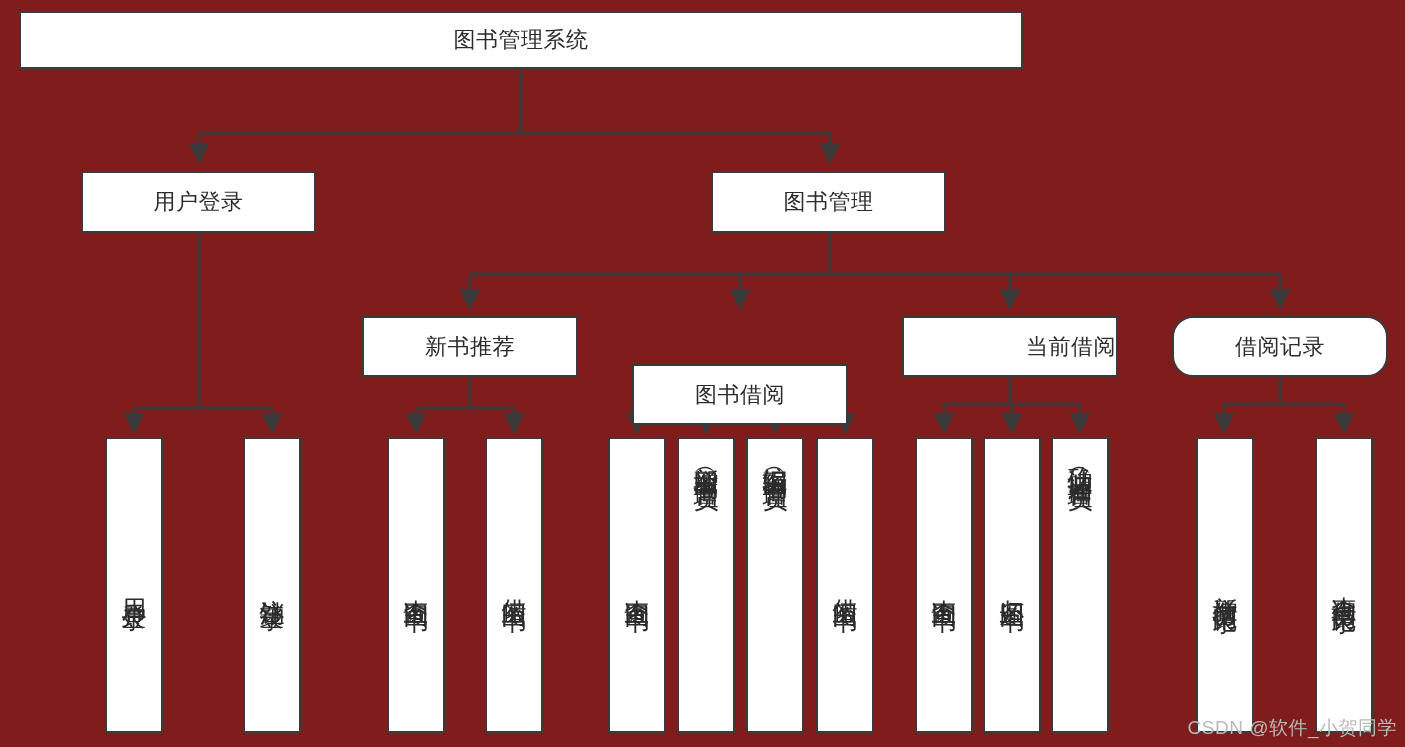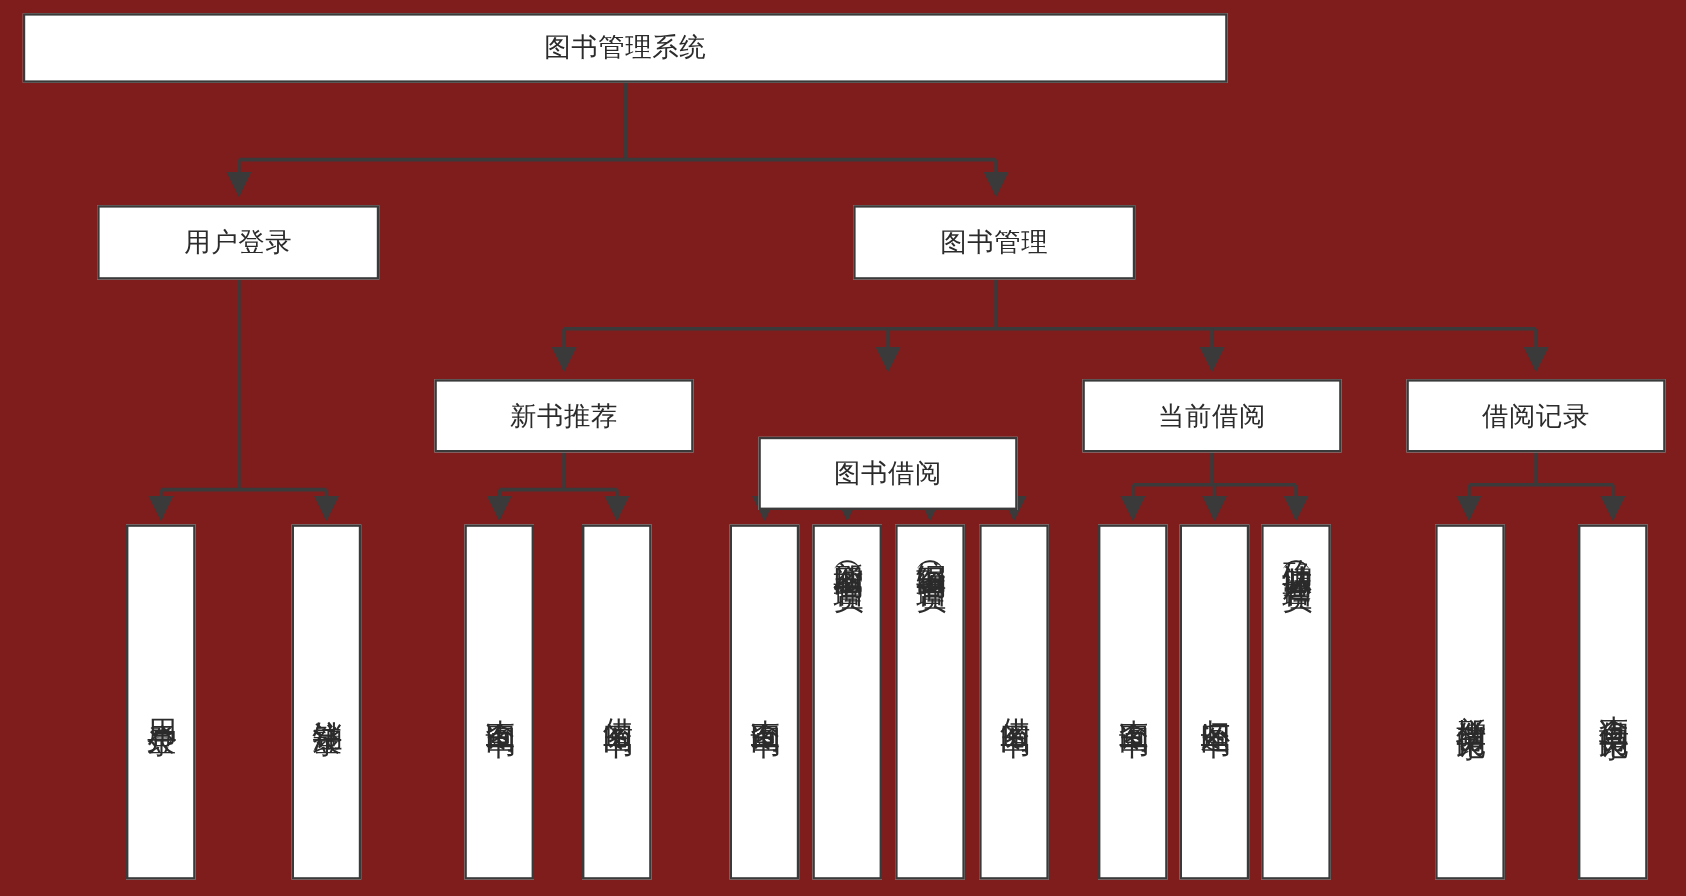--- a/index.html
+++ b/index.html
@@ -149,25 +149,25 @@
   </div>
 
   <div class="node h" style="left:711px; top:171px; width:235px; height:62px;">
     <span class="label">图书管理</span>
   </div>
 
   <div class="node h" style="left:632px; top:316px; width:216px; height:61px;margin-top:48px;">
     <span class="label">图书借阅</span>
   </div>
 
-  <div class="node h" style="left:902px; top:316px; width:216px; height:61px;">
+  <div class="node h" style="left:902px; top:316px; width:216px; height:61px;justify-content:flex-end;">
     <span class="label">当前借阅</span>
   </div>
 
-  <div class="node h" style="left:1172px; top:316px; width:216px; height:61px;">
+  <div class="node h" style="left:1172px; top:316px; width:216px; height:61px;border-radius:21px;">
     <span class="label">借阅记录</span>
   </div>
 
   <div class="node v mid" style="left:105px; top:437px; width:58px; height:296px;">
     <span class="label">用户登录</span>
   </div>
 
   <div class="node v mid" style="left:243px; top:437px; width:58px; height:296px;">
     <span class="label">注销登录</span>
   </div>
@@ -209,14 +209,15 @@
   </div>
 
   <div class="node v mid" style="left:1196px; top:437px; width:58px; height:296px;">
     <span class="label">新增借阅记录</span>
   </div>
 
   <div class="node v mid" style="left:1315px; top:437px; width:58px; height:296px;">
     <span class="label">查询借阅记录</span>
   </div>
 
+  <div id="watermark">CSDN @软件_小贺同学</div>
 
 </div>
 
 </body></html>

